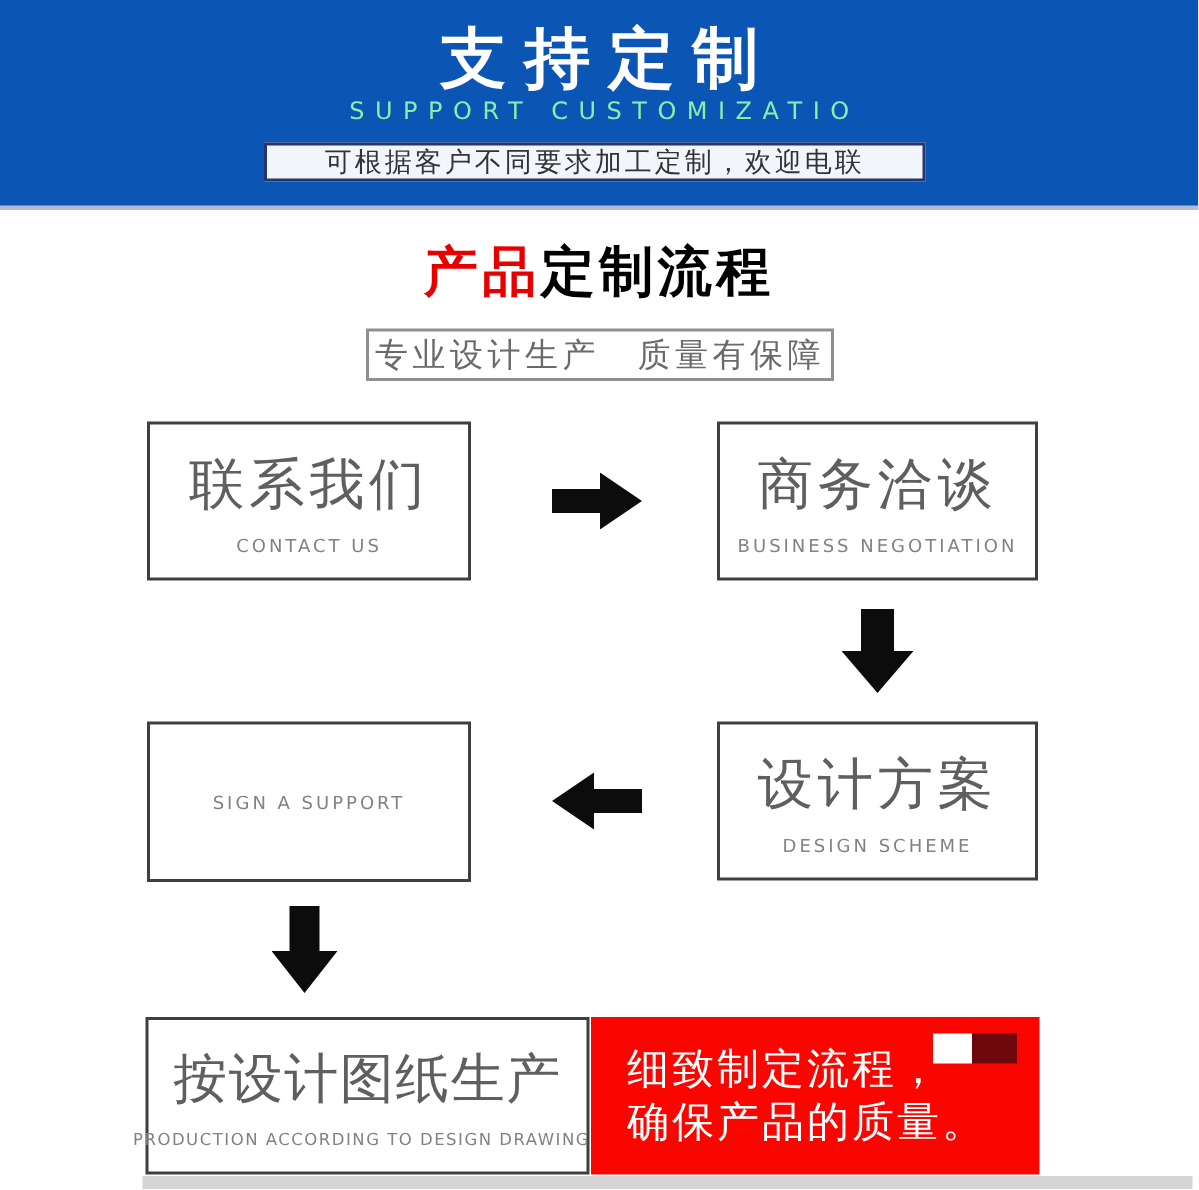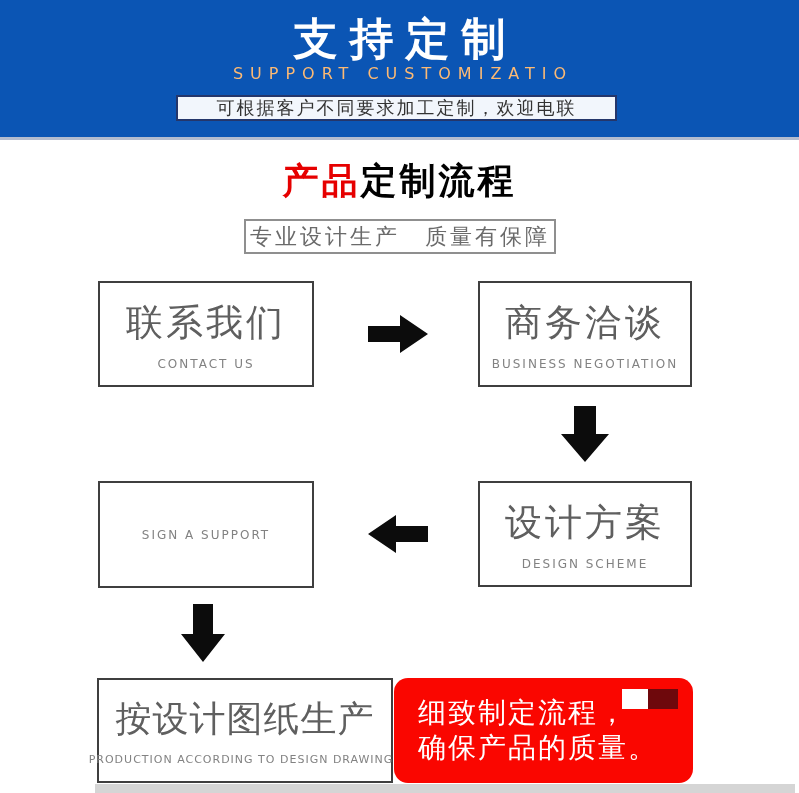--- a/index.html
+++ b/index.html
@@ -11,21 +11,21 @@
   .header{
     position:absolute;left:0;top:0;width:799px;height:137px;
     background:#0b55b4;border-bottom:3px solid #b3bccf;
   }
   .header-title{
     position:absolute;left:0;top:10px;width:100%;text-align:center;
     color:#ffffff;font-size:44px;font-weight:bold;letter-spacing:12px;text-indent:12px;
   }
   .header-sub{
     position:absolute;left:0;top:64px;width:100%;text-align:center;
-    color:#fdba74;font-size:16px;letter-spacing:7px;text-indent:7px;
+    color:#86efac;font-size:16px;letter-spacing:7px;text-indent:7px;
   }
   .header-banner{
     position:absolute;left:176px;top:95px;width:437px;height:22px;
     background:#f2f6fc;border:2px solid #24366b;
     display:flex;align-items:center;justify-content:center;
     color:#333333;font-size:18px;letter-spacing:2px;white-space:nowrap;
   }
   
   .section-title{
     position:absolute;left:0;top:157px;width:100%;text-align:center;
@@ -52,21 +52,21 @@
   .b5 .zh{font-size:36px;letter-spacing:1px;}
   .b5 .en{font-size:11px;letter-spacing:1px;}
   
   .arrow{position:absolute;}
   .arrow svg{display:block;}
   
   .note{
     position:absolute;left:394px;top:678px;width:299px;height:105px;
     background:#fa0600;color:#ffffff;
     display:flex;flex-direction:column;justify-content:center;gap:3px;
-    padding-left:24px;box-sizing:border-box;border-radius:14px;
+    padding-left:24px;box-sizing:border-box;
   }
   .note .line{font-size:28px;letter-spacing:2px;white-space:nowrap;line-height:1.15;}
   .sq{position:absolute;top:11px;height:20px;}
   .sq-white{left:228px;width:26px;background:#ffffff;}
   .sq-maroon{left:254px;width:30px;background:#6e080c;}
   
   .footer-strip{
     position:absolute;left:95px;top:784px;width:700px;height:9px;background:#d5d5d5;
   }
 </style>

